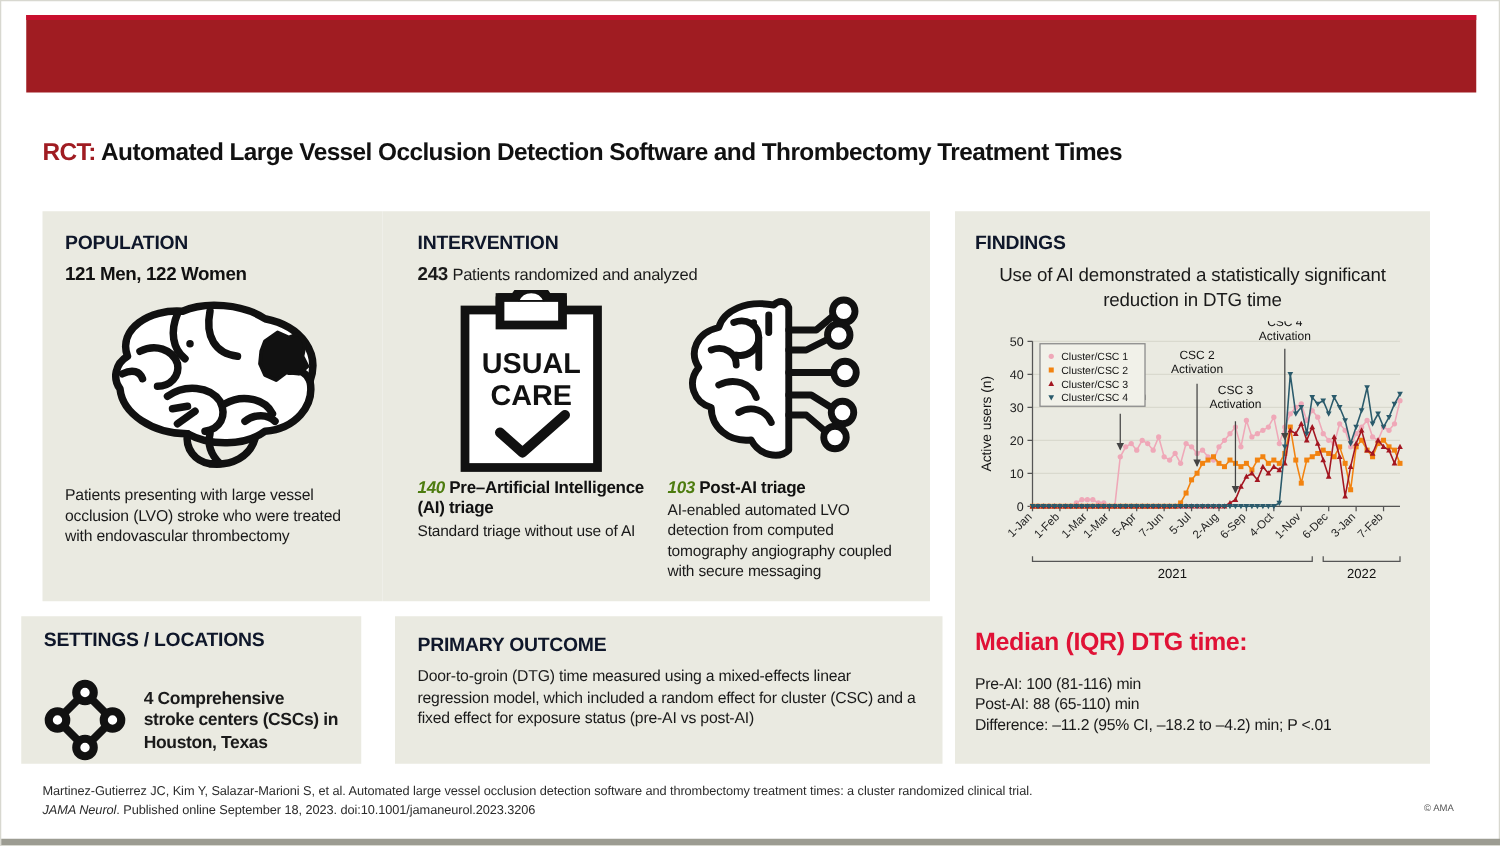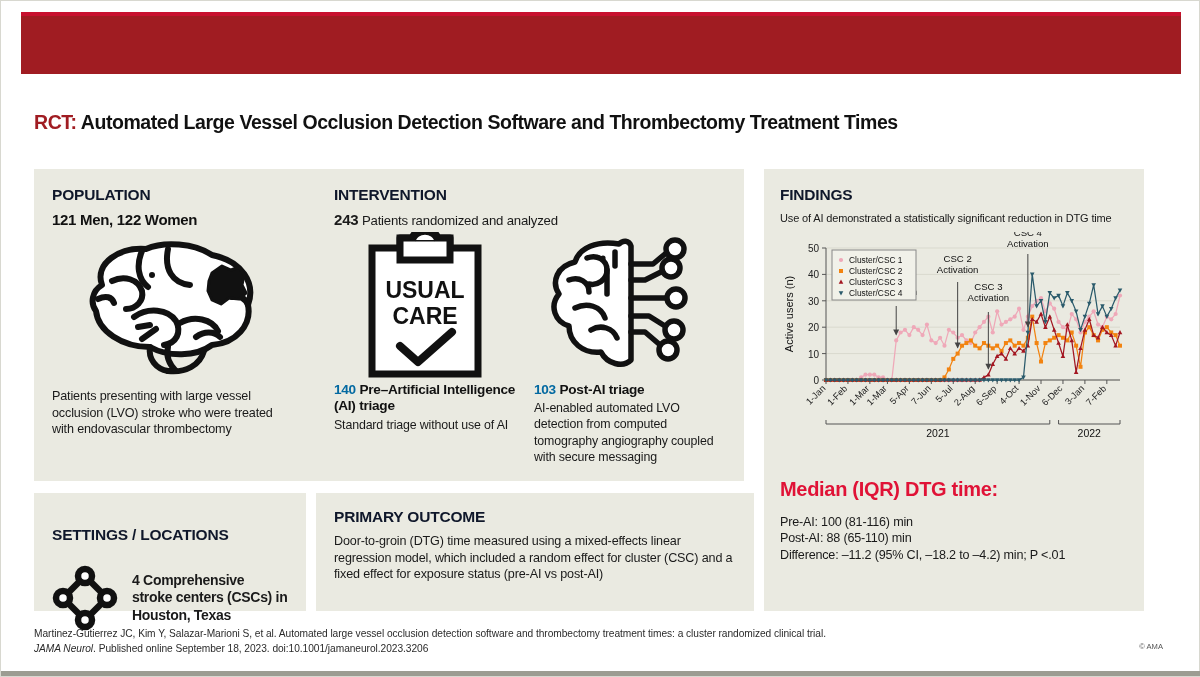--- a/index.html
+++ b/index.html
@@ -42,46 +42,46 @@
   }
   .panel-h{
     color:#0f172a;font-weight:bold;font-size:15.5px;letter-spacing:-0.2px;
     margin:0 0 7px 0;text-transform:uppercase;
   }
   .sub-bold{font-weight:bold;font-size:15px;letter-spacing:-0.3px;color:#111;}
   .body-txt{font-size:12.6px;line-height:1.33;color:#1a1a1a;letter-spacing:-0.15px;}
 
   #panel-population{left:33px;top:168px;width:272px;height:312px;padding:17px 18px;}
   #panel-intervention{left:305px;top:168px;width:438px;height:312px;padding:17px 28px;}
-  #panel-settings{left:33px;top:492px;width:272px;height:118px;padding:33px 18px;}
+  #panel-settings{left:16px;top:492px;width:272px;height:118px;padding:11px 18px;}
   #panel-outcome{left:315px;top:492px;width:438px;height:118px;padding:15px 18px;}
   #panel-findings{left:763px;top:168px;width:380px;height:442px;padding:17px 16px;}
 
   
   .pop-counts{margin-bottom:6px;}
   .brain-wrap{display:flex;justify-content:center;align-items:center;height:150px;margin-top:2px;}
   .pop-text{margin-top:4px;}
   .pop-text .median{margin-top:3px;font-weight:bold;font-size:14.6px;letter-spacing:-0.3px;}
 
   
   .int-top{font-size:13.2px;letter-spacing:-0.2px;margin-bottom:4px;}
   .int-top b{font-size:15px;}
   .int-cols{display:flex;gap:18px;margin-top:4px;}
   .int-col{width:200px;}
   .int-icon{height:150px;display:flex;align-items:center;justify-content:center;}
   .int-head{font-size:13.6px;font-weight:bold;line-height:1.2;letter-spacing:-0.25px;margin-bottom:2px;color:#111;}
-  .int-head .num{color:#0369a1;}
+  .int-head .num{color:#4d7c0f;font-style:italic;}
   .int-desc{font-size:12.4px;line-height:1.3;letter-spacing:-0.15px;}
 
   
   .set-row{display:flex;align-items:center;gap:14px;margin-top:21px;}
   .set-text{font-weight:bold;font-size:14px;line-height:1.25;letter-spacing:-0.3px;}
 
   
-  .find-lead{font-size:11px;line-height:1.32;letter-spacing:-0.15px;margin-bottom:6px;}
+  .find-lead{font-size:15px;line-height:1.32;letter-spacing:-0.15px;margin-bottom:6px;text-align:center;}
   .chart-box{position:relative;width:348px;height:246px;margin-top:4px;}
   .find-stats-h{color:#e01236;font-weight:bold;font-size:20px;letter-spacing:-0.3px;}
   .find-stats{font-size:12.6px;line-height:1.34;letter-spacing:-0.2px;margin-top:13px;}
 
   
   .footer{
     position:absolute;left:33px;top:626px;width:1050px;
     font-size:10.2px;line-height:1.45;color:#2b2b2b;letter-spacing:-0.05px;
   }
   .footer .jn{font-style:italic;}

